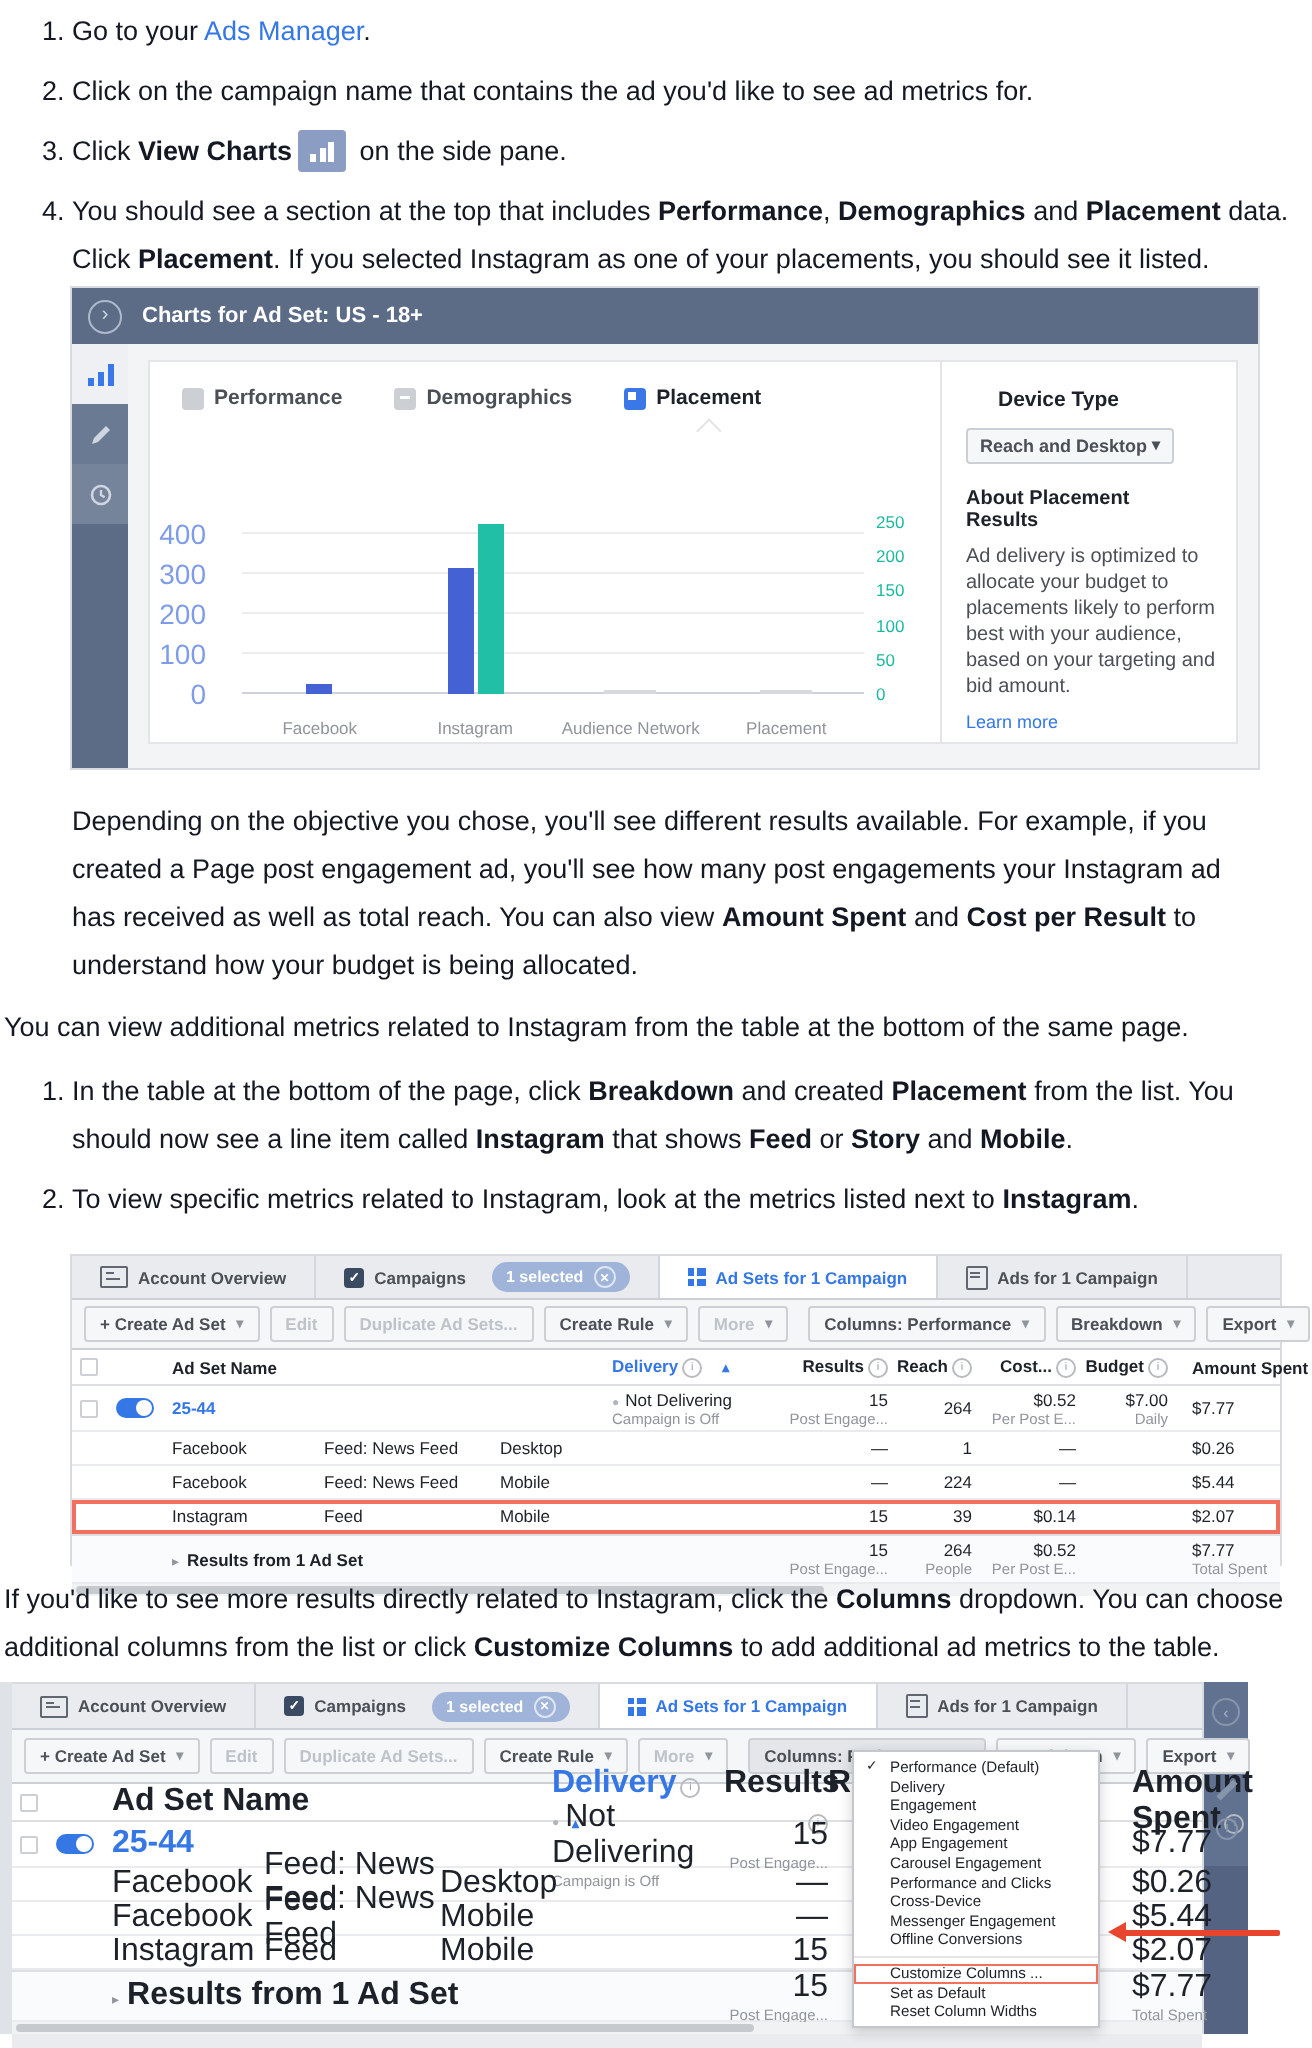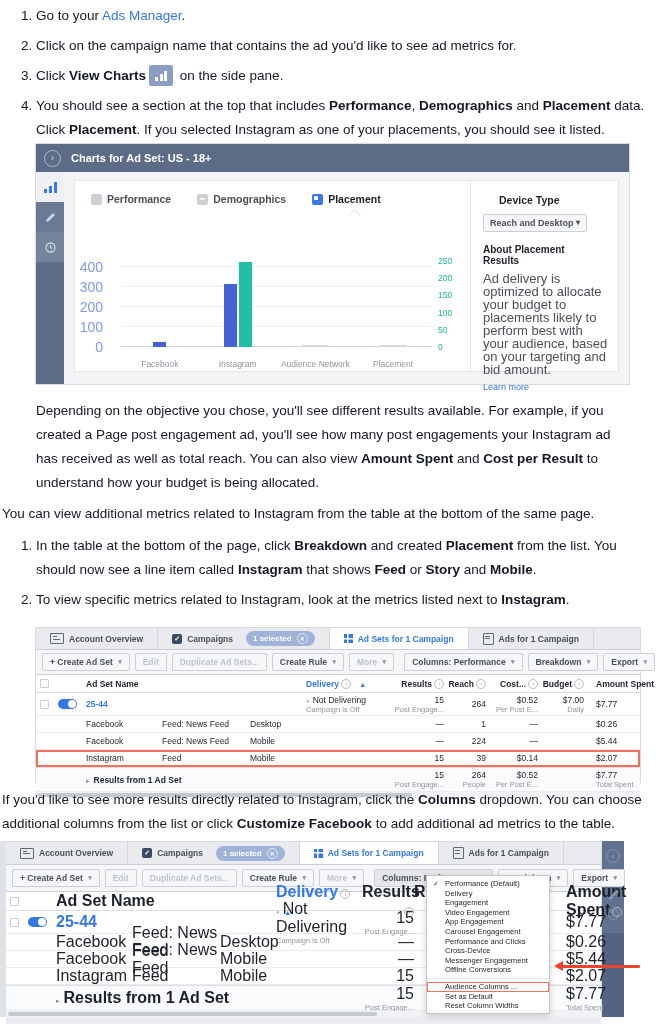--- a/index.html
+++ b/index.html
@@ -62,21 +62,21 @@
   .slot{flex:1;display:flex;align-items:flex-end;justify-content:center;gap:2px;position:relative;}
   .bar{width:13px;}
   .dash{width:26px;height:2px;background:#d6d9de;margin-bottom:0;}
   .xlabels{position:absolute;left:32px;right:28px;bottom:2px;display:flex;}
   .xlabels span{flex:1;text-align:center;font-size:8.5px;color:#90949c;}
   
   .devpanel{width:148px;flex:none;border-left:1px solid #e3e5e9;padding:13px 10px 0 12px;box-sizing:border-box;}
   .devpanel h4{margin:0 0 8px 16px;font-size:10.5px;}
   .devbtn{display:inline-block;background:#f6f7f9;border:1px solid #ccd0d5;border-radius:2px;font-size:9px;padding:3px 6px;color:#4b4f56;font-weight:700;}
   .devpanel h5{margin:12px 16px 6px 0;font-size:10px;}
-  .devpanel p{margin:0;font-size:13px;line-height:13px;color:#4b4f56;}
+  .devpanel p{margin:0;font-size:10px;line-height:13px;color:#4b4f56;}
   .devpanel .lm{display:inline-block;margin-top:6px;font-size:9px;}
 
   
   #para1{left:36px;top:399px;width:592px;}
   #para2{left:2px;top:502px;width:652px;}
   #stepsMid{left:18px;top:534px;width:630px;}
   #para3{left:2px;top:788px;width:654px;}
 
   
   .fbshot{background:#e9ebee;border:1px solid #d8dbe0;box-sizing:border-box;font-size:8.5px;color:#1d2129;}
@@ -402,21 +402,21 @@
       <span class="c-bdg"></span>
       <span class="c-spt"><span>$7.77</span><span class="sub">Total Spent</span></span>
     </div>
     <div class="hscroll">
         <span class="thumb"></span>
       </div>
   </div>
 </div>
 
 <div id="para3" class="abs doc">
-  <span>If you'd like to see more results directly related to Instagram, click the </span><b>Columns</b><span> dropdown. You can choose additional columns from the list or click </span><b>Customize Facebook</b><span> to add additional ad metrics to the table.</span>
+  <span>If you'd like to see more results directly related to Instagram, click the </span><b>Columns</b><span> dropdown. You can choose additional columns from the list or click </span><b>Customize Columns</b><span> to add additional ad metrics to the table.</span>
 </div>
 
 <div id="shotC" class="abs">
   <div class="edge"></div>
   <div class="cmain">
     <div class="fbtabs">
       <div class="fbtab">
           <span class="icon-acct"></span>
           <span>Account Overview</span>
         </div>
@@ -538,21 +538,21 @@
       <div class="dditem"><span>Delivery</span></div>
       <div class="dditem"><span>Engagement</span></div>
       <div class="dditem"><span>Video Engagement</span></div>
       <div class="dditem"><span>App Engagement</span></div>
       <div class="dditem"><span>Carousel Engagement</span></div>
       <div class="dditem"><span>Performance and Clicks</span></div>
       <div class="dditem"><span>Cross-Device</span></div>
       <div class="dditem"><span>Messenger Engagement</span></div>
       <div class="dditem"><span>Offline Conversions</span></div>
       <div class="dddiv"></div>
-      <div class="dditem redbox"><span>Audience Columns ...</span></div>
+      <div class="dditem redbox"><span>Customize Columns ...</span></div>
       <div class="dditem"><span>Set as Default</span></div>
       <div class="dditem"><span>Reset Column Widths</span></div>
     </div>
     <div class="redarrow">
         <span class="head"></span>
         <span class="shaft"></span>
       </div>
   </div>
   <div class="drail">
     <span class="dchev">

